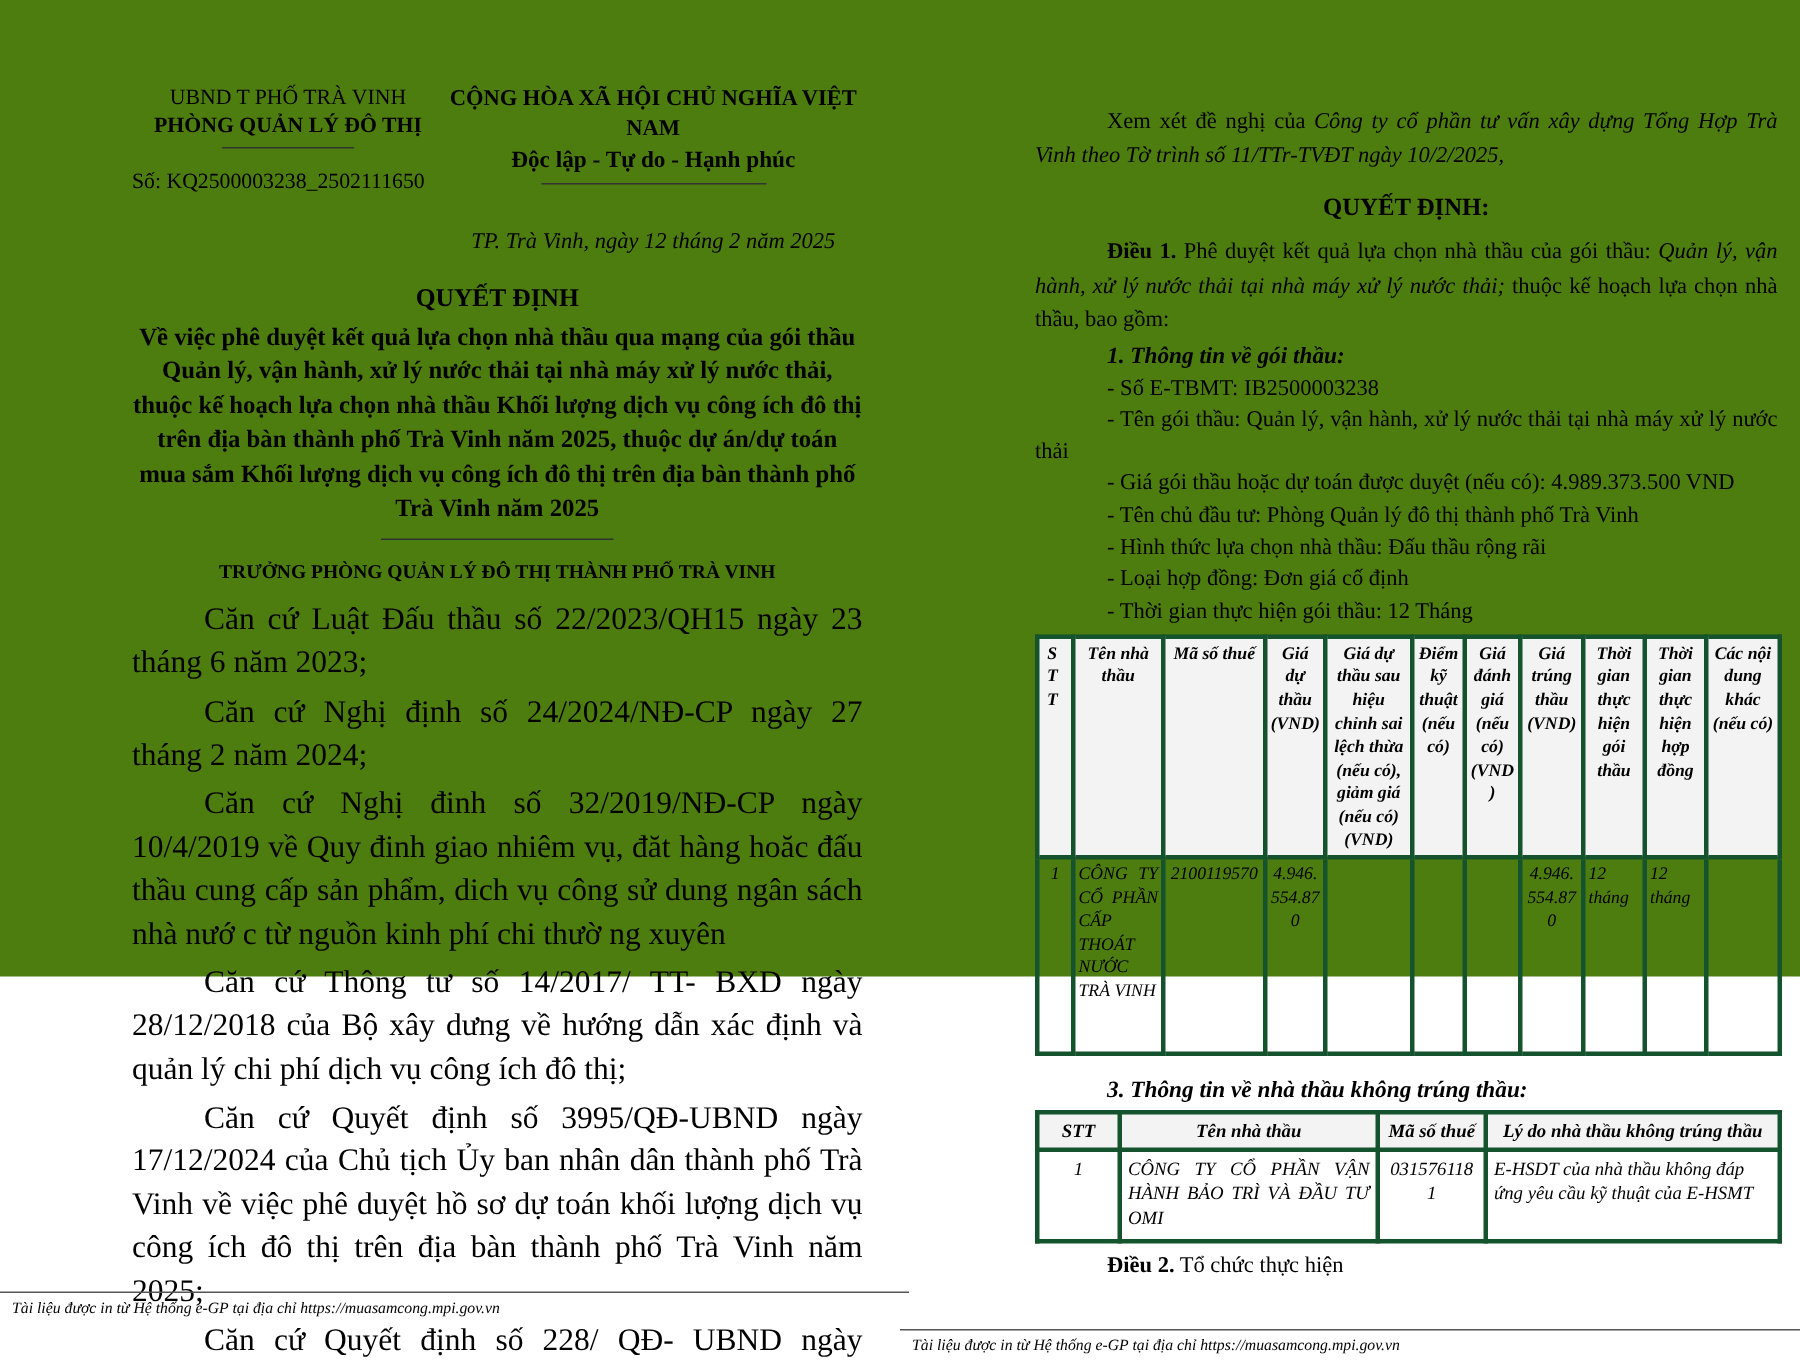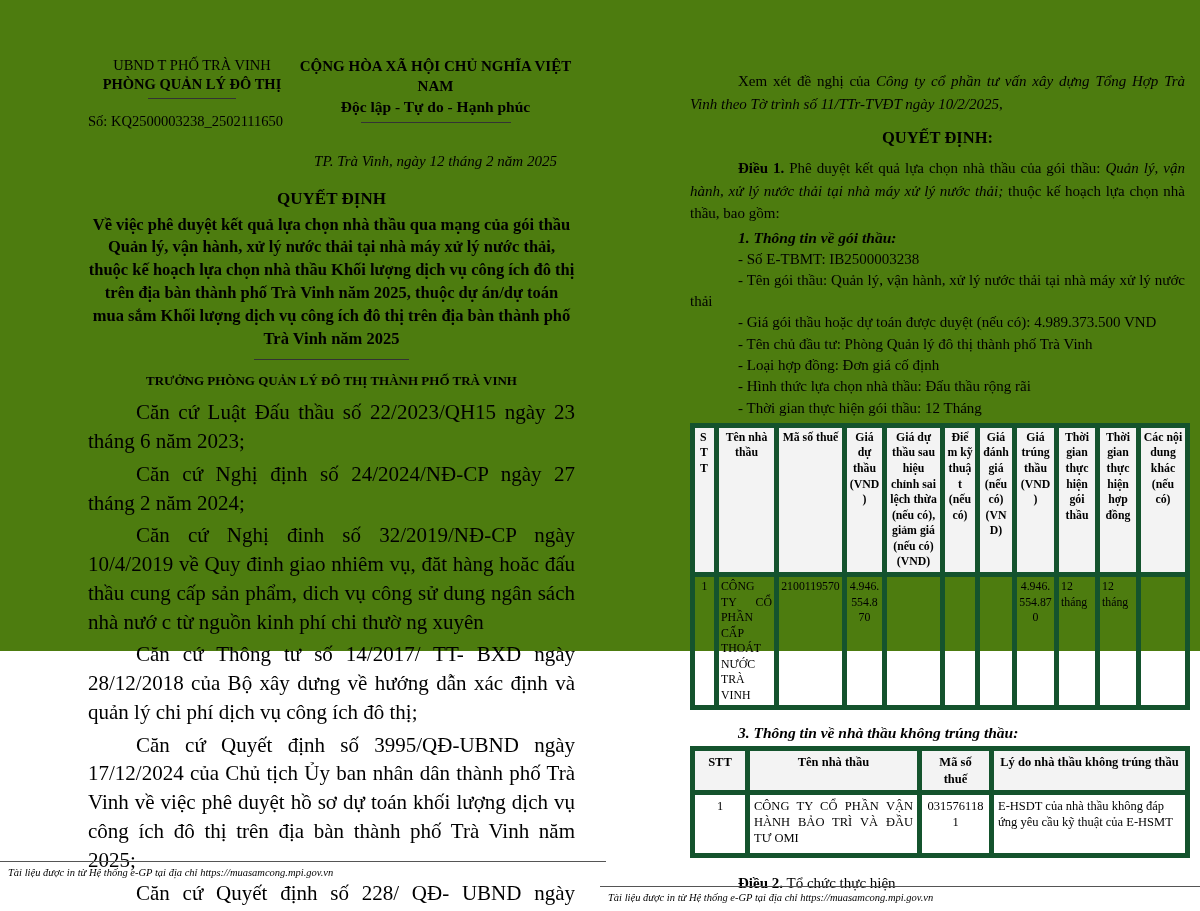--- a/index.html
+++ b/index.html
@@ -40,32 +40,32 @@
   .footer-right { top:886px; width:600px; border-top:1px solid #555; padding:5px 0 0 8px; }
 
   
   .para { font-size:15px; line-height:1.5; margin:0; text-align:justify; }
   .indent { text-indent:48px; }
   .decision-heading2 { text-align:center; font-weight:bold; font-size:16.5px; margin:13px 0 9px 0; }
   .section-heading { font-weight:bold; font-style:italic; font-size:15.5px; text-indent:48px; margin:4px 0 2px 0; }
   .pkg-line { font-size:15px; line-height:1.42; margin:0; text-indent:48px; text-align:justify; }
 
   table.tbl { border-collapse:collapse; table-layout:fixed; width:495px; border:2px solid #000; margin-top:4px; }
-  .tbl th, .tbl td { border:5px solid #14532d; padding:2px 2px; vertical-align:top; overflow-wrap:anywhere; }
+  .tbl th, .tbl td { border:3px solid #14532d; padding:2px 2px; vertical-align:top; overflow-wrap:anywhere;font-style:italic; }
   .tbl th { background:#f3f3f3; font-weight:bold; text-align:center; }
   .tbl-winner th { font-size:11.8px; line-height:1.32; }
   .tbl-winner td { font-size:11.8px; line-height:1.32; }
   .tbl-winner tr.head th { border-bottom:2px solid #000; }
   th.stt-v { word-break:break-all; letter-spacing:7px; padding-left:5px; }
   td.c-center { text-align:center; }
   td.c-justify { text-align:justify; }
   .tbl-winner td { height:124px; }
   .tbl-loser th, .tbl-loser td { font-size:12.5px; line-height:1.3; padding:3px 4px; }
   .tbl-loser td { height:52px; }
-  .art2 { margin-top:14px; }
+  .art2 { margin-top:4px; }
 </style>
 </head>
 <body>
 
 <div class="canvas">
 
   <section class="page page-left">
 
     <div class="hdr">
       <div class="hdr-left">
@@ -107,22 +107,22 @@
     <div class="decision-heading2">QUYẾT ĐỊNH:</div>
 
     <p class="para indent"><span class="bold">Điều 1.</span><span> Phê duyệt kết quả lựa chọn nhà thầu của gói thầu: </span><span class="italic">Quản lý, vận hành, xử lý nước thải tại nhà máy xử lý nước thải;</span><span> thuộc kế hoạch lựa chọn nhà thầu, bao gồm:</span></p>
 
     <p class="section-heading">1. Thông tin về gói thầu:</p>
 
     <p class="pkg-line">- Số E-TBMT: IB2500003238</p>
     <p class="pkg-line">- Tên gói thầu: Quản lý, vận hành, xử lý nước thải tại nhà máy xử lý nước thải</p>
     <p class="pkg-line">- Giá gói thầu hoặc dự toán được duyệt (nếu có): 4.989.373.500 VND</p>
     <p class="pkg-line">- Tên chủ đầu tư: Phòng Quản lý đô thị thành phố Trà Vinh</p>
+    <p class="pkg-line">- Hình thức lựa chọn nhà thầu: Đấu thầu rộng rãi</p>
     <p class="pkg-line">- Loại hợp đồng: Đơn giá cố định</p>
-    <p class="pkg-line">- Hình thức lựa chọn nhà thầu: Đấu thầu rộng rãi</p>
     <p class="pkg-line">- Thời gian thực hiện gói thầu: 12 Tháng</p>
 
 
     <table class="tbl tbl-winner">
       <colgroup>
         <col style="width:24px">
           <col style="width:60px">
           <col style="width:68px">
           <col style="width:40px">
         <col style="width:58px">

